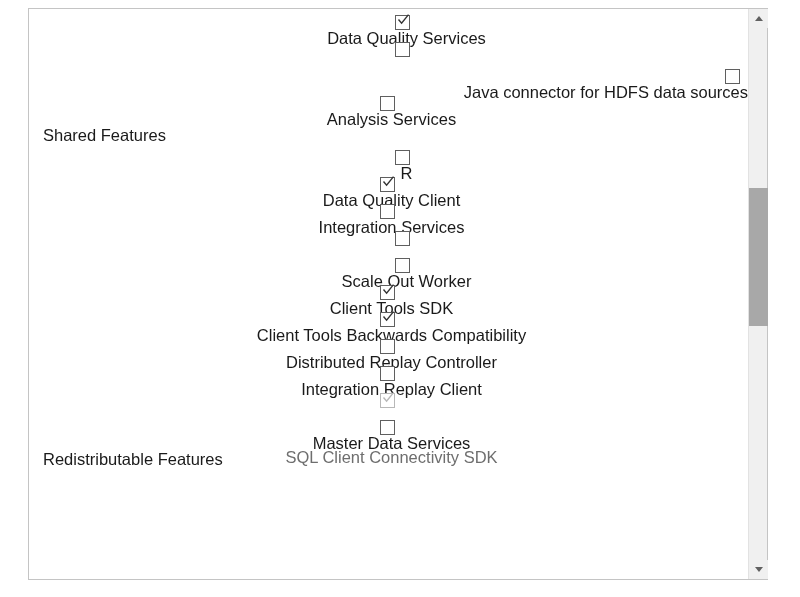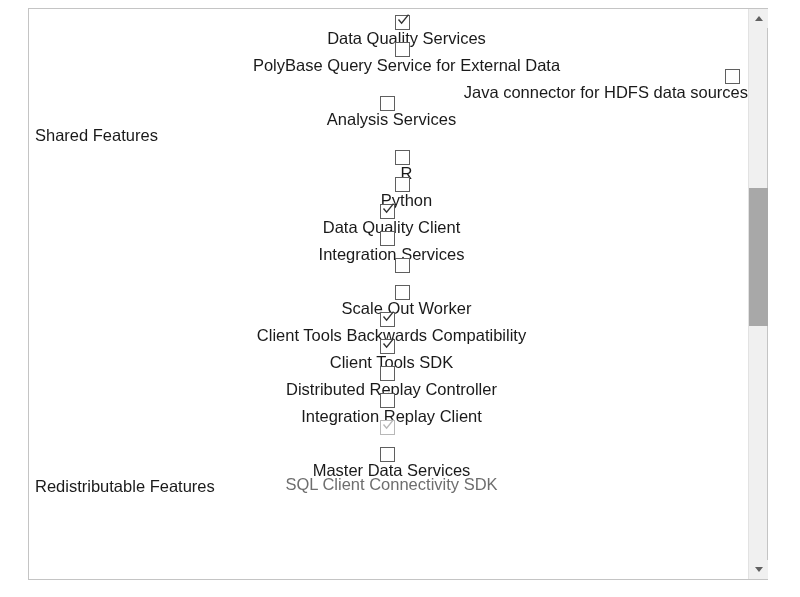--- a/index.html
+++ b/index.html
@@ -65,21 +65,21 @@
     height: 13px;
     display: block;
   }
   .chk .tick svg { display:block; }
 
   .label {
     line-height: 1;
     padding-bottom: 2px;
   }
   .label.group {
-    margin-left: 0;
+    margin-left: 8px;
   }
   .label.dim {
     color: #6e6e6e;
     margin-top: 41px;
   }
 
   .indent-0 { padding-left: 6px; }
   .indent-1 { padding-left: 36px; }
   .indent-2 { padding-left: 65px; align-items: flex-end; }
 
@@ -149,41 +149,36 @@
           <span class="tick">
             <svg width="13" height="13" viewBox="0 0 13 13">
               <path d="M1.5 6.5 L4.6 10.2 L11.5 1.6" fill="none" stroke="#333333" stroke-width="1.4"></path>
             </svg>
           </span>
         </span>
         <span class="label">Data Quality Services</span>
       </div>
       <div class="tree-row indent-1">
         <span class="chk"></span>
-        <span class="label">PolyBase Query Service for External Data</span>
       </div>
       <div class="tree-row indent-2">
         <span class="chk"></span>
         <span class="label">Java connector for HDFS data sources</span>
       </div>
       <div class="tree-row indent-0">
         <span class="chk"></span>
         <span class="label">Analysis Services</span>
       </div>
       <div class="group-row">
         <span class="label group">Shared Features</span>
       </div>
       <div class="tree-row indent-1">
         <span class="chk"></span>
         <span class="label">R</span>
       </div>
-      <div class="tree-row indent-1">
-        <span class="chk"></span>
-        <span class="label">Python</span>
-      </div>
       <div class="tree-row indent-0">
         <span class="chk">
           <span class="tick">
             <svg width="13" height="13" viewBox="0 0 13 13">
               <path d="M1.5 6.5 L4.6 10.2 L11.5 1.6" fill="none" stroke="#333333" stroke-width="1.4"></path>
             </svg>
           </span>
         </span>
         <span class="label">Data Quality Client</span>
       </div>
@@ -199,31 +194,31 @@
         <span class="label">Scale Out Worker</span>
       </div>
       <div class="tree-row indent-0">
         <span class="chk">
           <span class="tick">
             <svg width="13" height="13" viewBox="0 0 13 13">
               <path d="M1.5 6.5 L4.6 10.2 L11.5 1.6" fill="none" stroke="#333333" stroke-width="1.4"></path>
             </svg>
           </span>
         </span>
+        <span class="label">Client Tools SDK</span>
+      </div>
+      <div class="tree-row indent-0">
+        <span class="chk">
+          <span class="tick">
+            <svg width="13" height="13" viewBox="0 0 13 13">
+              <path d="M1.5 6.5 L4.6 10.2 L11.5 1.6" fill="none" stroke="#333333" stroke-width="1.4"></path>
+            </svg>
+          </span>
+        </span>
         <span class="label">Client Tools Backwards Compatibility</span>
-      </div>
-      <div class="tree-row indent-0">
-        <span class="chk">
-          <span class="tick">
-            <svg width="13" height="13" viewBox="0 0 13 13">
-              <path d="M1.5 6.5 L4.6 10.2 L11.5 1.6" fill="none" stroke="#333333" stroke-width="1.4"></path>
-            </svg>
-          </span>
-        </span>
-        <span class="label">Client Tools SDK</span>
       </div>
       <div class="tree-row indent-0">
         <span class="chk"></span>
         <span class="label">Distributed Replay Controller</span>
       </div>
       <div class="tree-row indent-0">
         <span class="chk"></span>
         <span class="label">Integration Replay Client</span>
       </div>
       <div class="tree-row indent-0">

